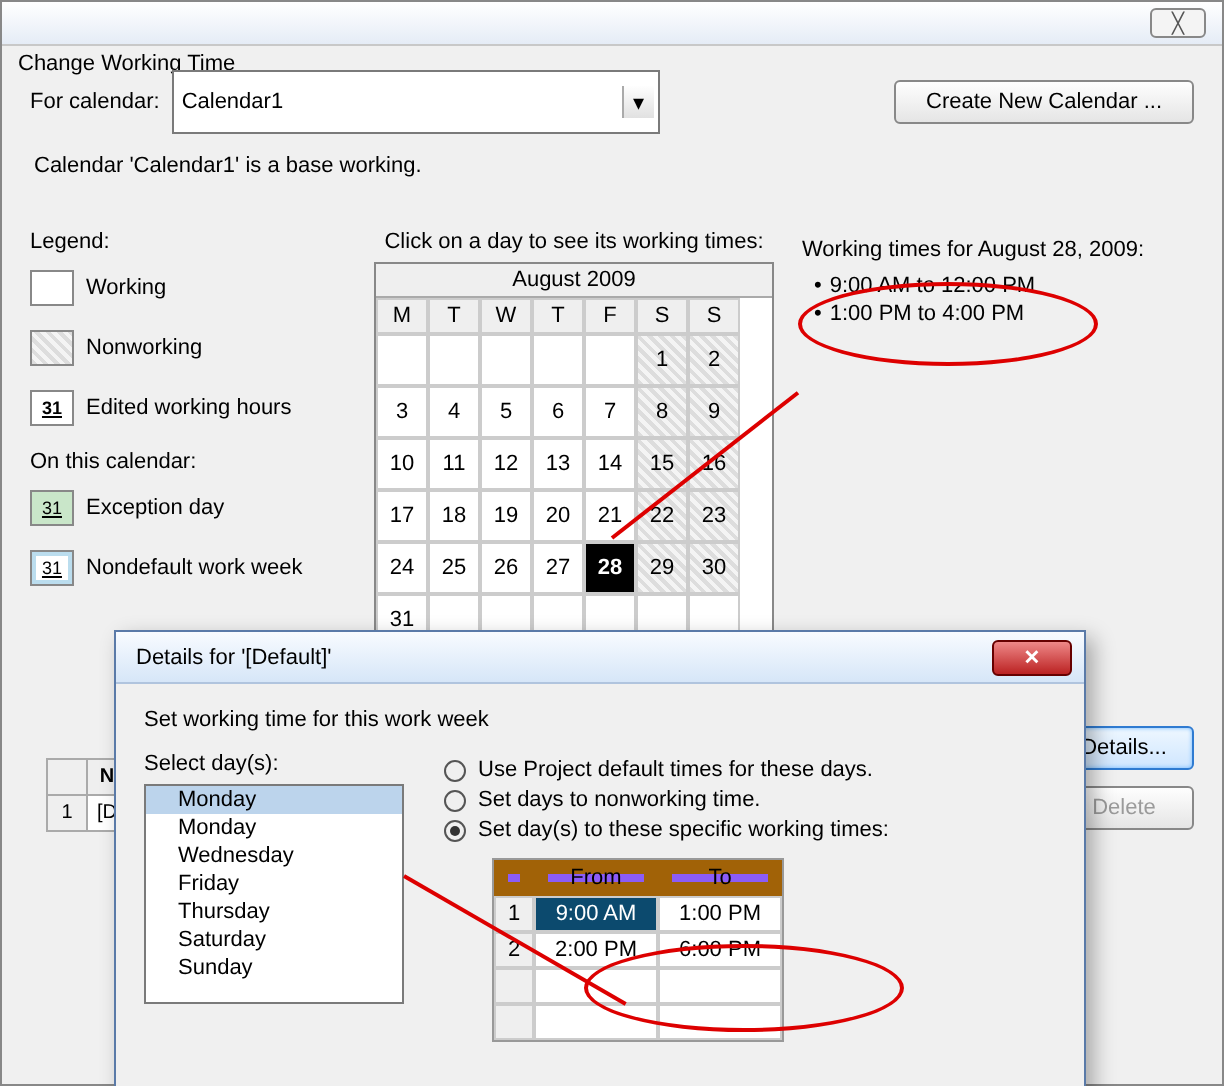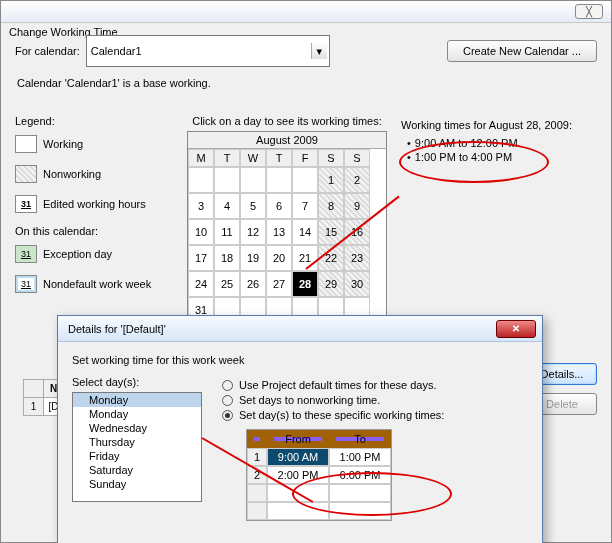--- a/index.html
+++ b/index.html
@@ -332,22 +332,22 @@
     <div class="dlg2-body">
       <div>Set working time for this work week</div>
 
       <div style="display:flex; gap:20px; margin-top:10px;">
         <div>
           <div>Select day(s):</div>
           <div class="daylist" id="daylist">
               <div class="sel">Monday</div>
               <div>Monday</div>
               <div>Wednesday</div>
+              <div>Friday</div>
               <div>Thursday</div>
-              <div>Friday</div>
               <div>Saturday</div>
               <div>Sunday</div>
             </div>
         </div>
         <div style="flex:1">
           <div class="radio-row">
             <span class="radio-dot"></span>
             <span>Use Project default times for these days.</span>
           </div>
           <div class="radio-row">

